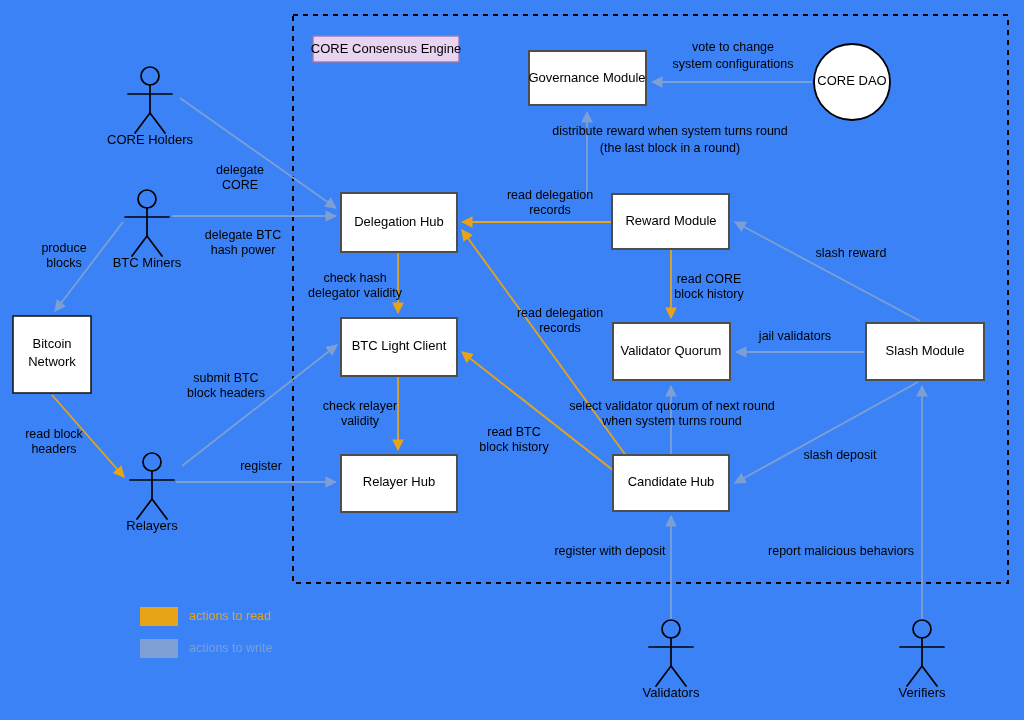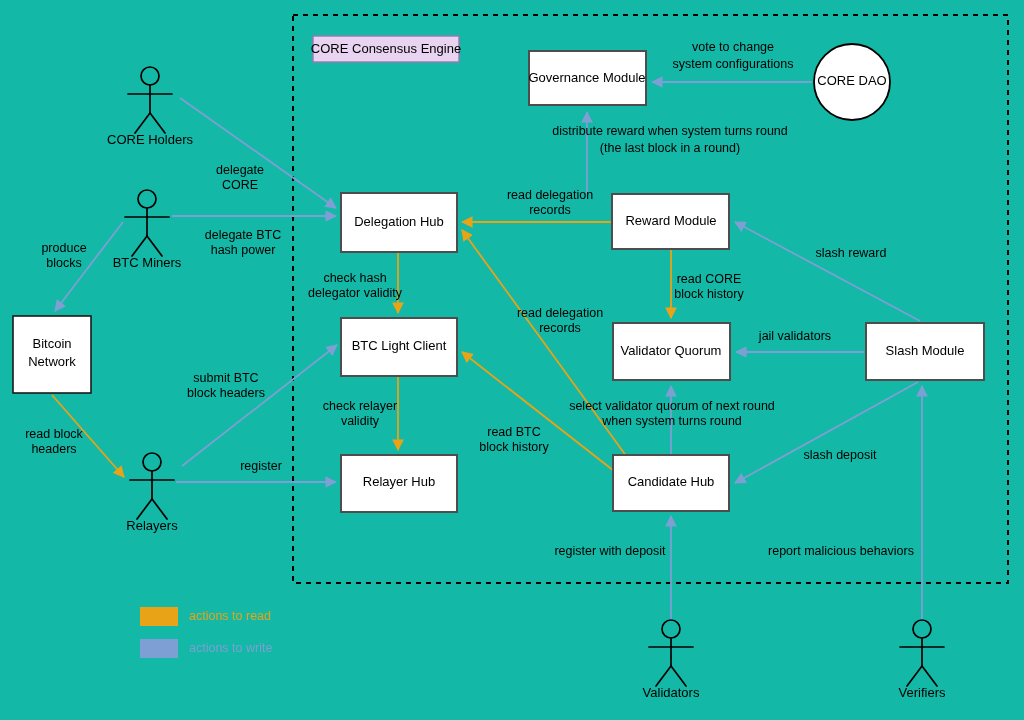--- a/index.html
+++ b/index.html
@@ -4,21 +4,21 @@
 <style>
   html, body {
     margin: 0;
     padding: 0;
     background: #ffffff;
   }
   #canvas-root {
     position: relative;
     width: 1024px;
     height: 720px;
-    background: #14b8a6;
+    background: #3b82f6;
     font-family: "Liberation Sans", sans-serif;
     overflow: hidden;
     text-align: right;
   }
   svg.diagram {
     position: absolute;
     top: 0;
     left: 0;
     width: 1024px;
     height: 720px;

